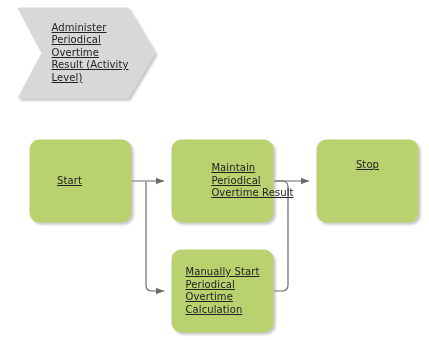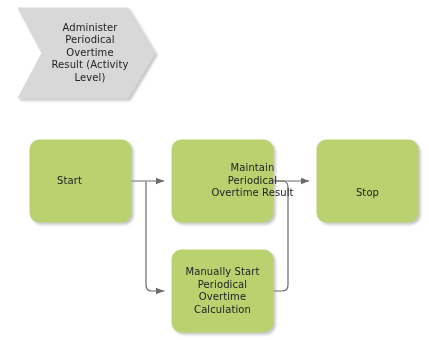--- a/index.html
+++ b/index.html
@@ -25,45 +25,46 @@
     width: 429px;
     height: 340px;
   }
 
   
   .node-label {
     position: absolute;
     display: flex;
     align-items: center;
     justify-content: center;
-    text-align: center;
+    text-align: left;
     color: #222222;
     font-family: "DejaVu Sans", sans-serif;
     font-size: 10px;
     line-height: 12.5px;
     letter-spacing: 0.1px;
     white-space: pre-line;
     pointer-events: none;
+    text-decoration: underline;
     -webkit-font-smoothing: none;
   }
 
   
   .header-label {
     left: 20px;
     top: 8px;
     width: 122px;
     height: 90px;
     padding-left: 18px;
     box-sizing: border-box;
   }
 
   
   .box-label-start  { left: 30px;  top: 140px; width: 79px; height: 82px; }
   .box-label-mid    { left: 172px; top: 140px; width: 101px; height: 82px; padding-left: 30px; }
-  .box-label-stop   { left: 317px; top: 152px; width: 101px; height: 82px; }
+  .box-label-stop   { left: 317px; top: 124px; width: 101px; height: 82px; }
   .box-label-bottom { left: 172px; top: 250px; width: 101px; height: 82px; }
 </style>
 </head>
 <body>
 
 <div id="diagram-canvas">
 
   <svg id="diagram-svg" viewBox="0 0 429 340" xmlns="http://www.w3.org/2000/svg">
 
     <defs>

